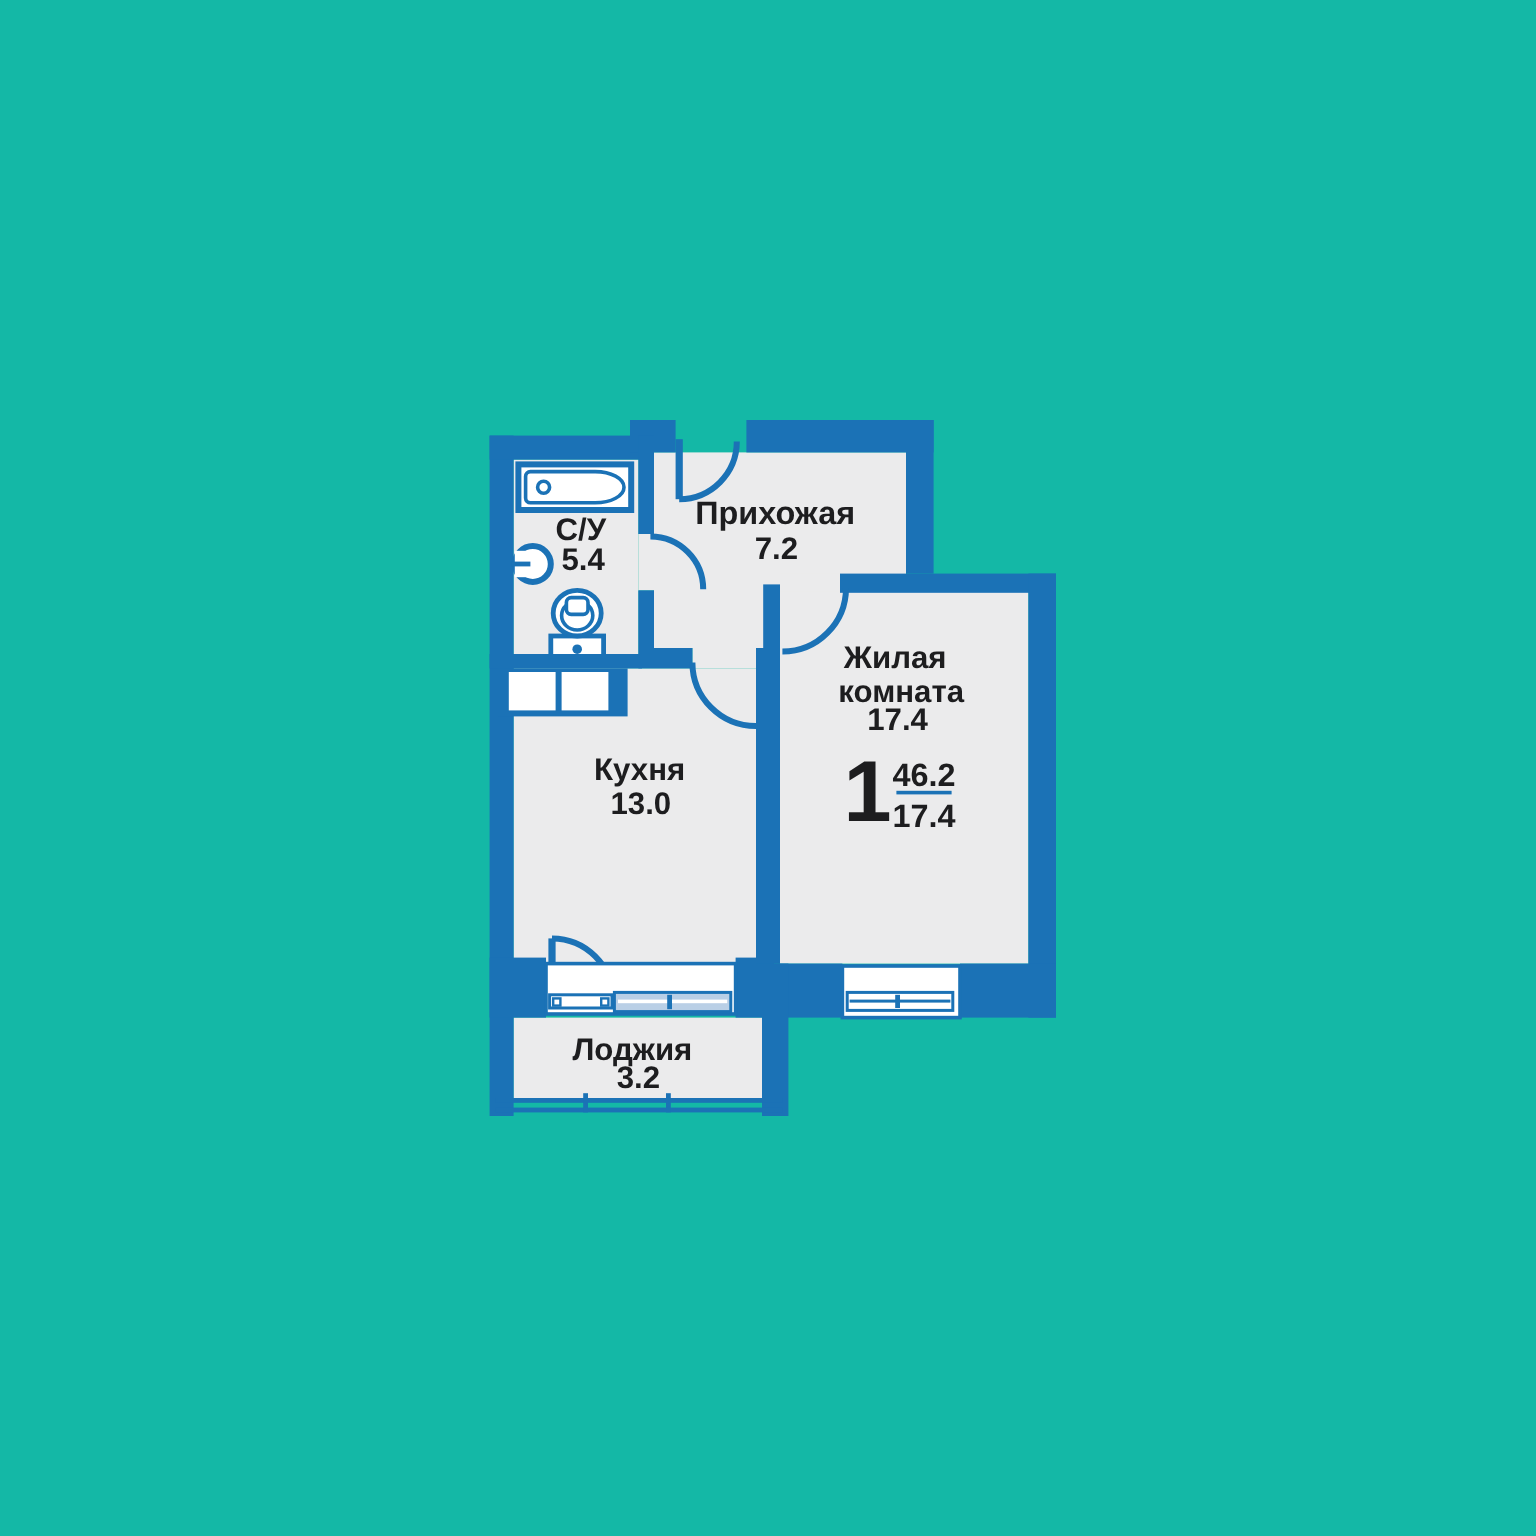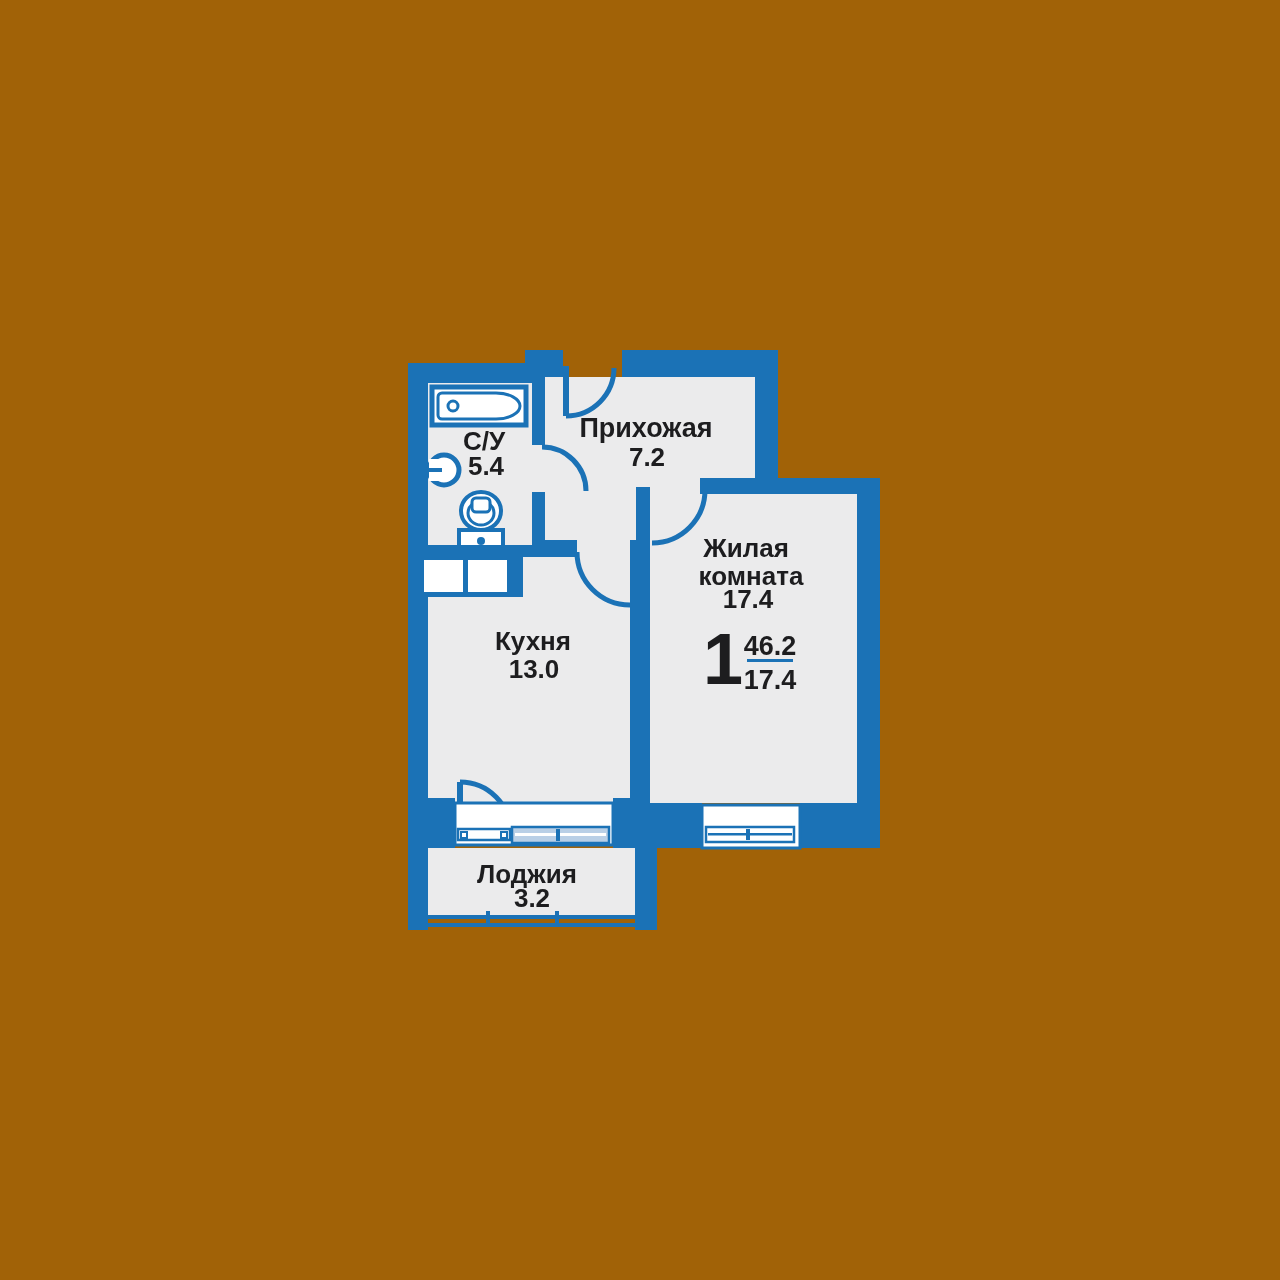--- a/index.html
+++ b/index.html
@@ -1,16 +1,16 @@
 <!DOCTYPE html>
 <html><head>
 <meta charset="utf-8">
 <style>
   html,body{margin:0;padding:0;background:#ffffff;}
-  .stage{position:relative;width:1280px;height:1280px;background:#a16207;overflow:hidden;
+  .stage{position:relative;width:1280px;height:1280px;background:#14b8a6;overflow:hidden;
          font-family:"Liberation Sans",sans-serif;}
   svg{position:absolute;left:0;top:0;}
   text{font-family:"Liberation Sans",sans-serif;font-weight:700;}
 </style>
 </head>
 <body>
 
 <div class="stage">
 <svg width="1280" height="1280" viewBox="0 0 1280 1280">
 

